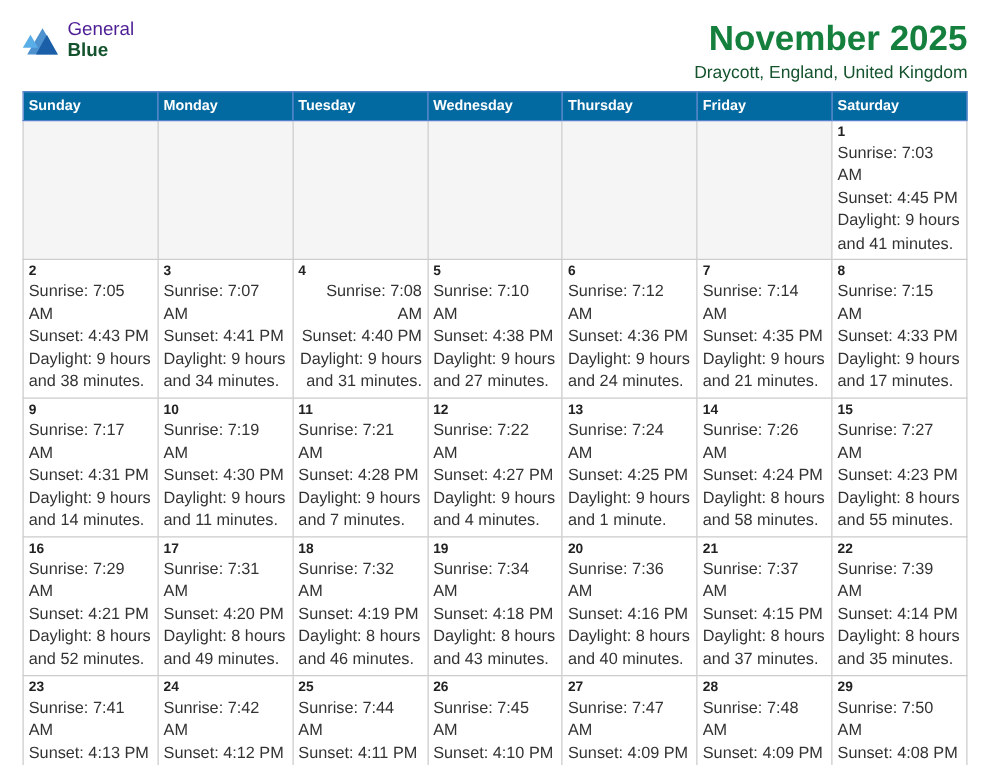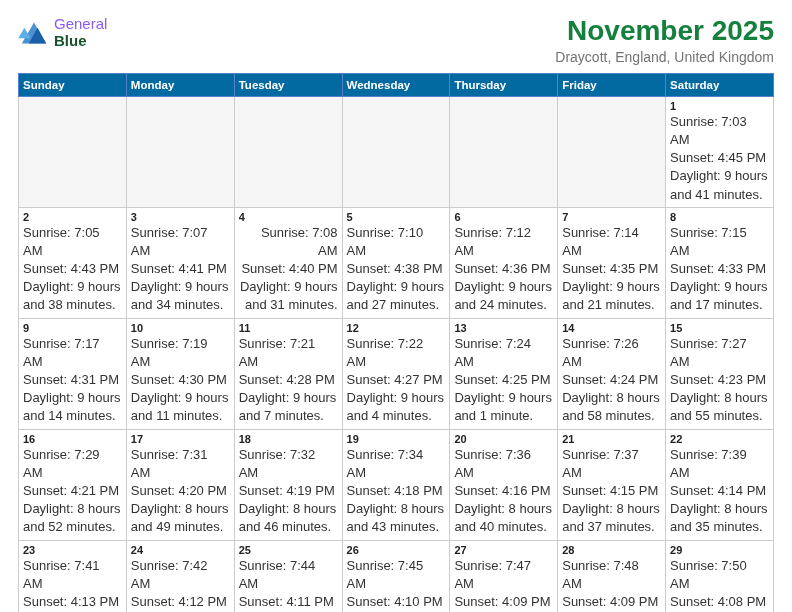--- a/index.html
+++ b/index.html
@@ -36,21 +36,21 @@
       text-align: right;
     }
     .main-title {
       font-size: 28px;
       font-weight: bold;
       color: #15803d;
       line-height: 1.1;
     }
     .subtitle {
       font-size: 14px;
-      color: #737373;
+      color: #14532d;
       margin-top: 2px;
     }
     .calendar {
       flex: 1;
       border: 1px solid #ccc;
       border-collapse: collapse;
       width: 100%;
       table-layout: fixed;
     }
     .calendar th {
@@ -91,21 +91,21 @@
 
 <div class="page">
   <div class="header">
     <div class="logo">
       <svg class="logo-icon" viewBox="0 0 36 32" xmlns="http://www.w3.org/2000/svg">
         <polygon points="4,28 18,4 32,28" fill="#2e7ec7" opacity="0.85"></polygon>
         <polygon points="12,28 22,10 32,28" fill="#1a5fa8"></polygon>
         <polygon points="0,22 14,22 7,10" fill="#5aaee8"></polygon>
       </svg>
       <div>
-        <div style="font-size:15px;color:#8b5cf6;line-height:1.1;"><span style="font-weight:normal;">General</span></div>
+        <div style="font-size:15px;color:#4c1d95;line-height:1.1;"><span style="font-weight:normal;">General</span></div>
         <div style="font-size:15px;color:#14532d;font-weight:bold;line-height:1.1;">Blue</div>
       </div>
     </div>
     <div class="title-block">
       <div class="main-title">November 2025</div>
       <div class="subtitle">Draycott, England, United Kingdom</div>
     </div>
   </div>
 
   <table class="calendar">

